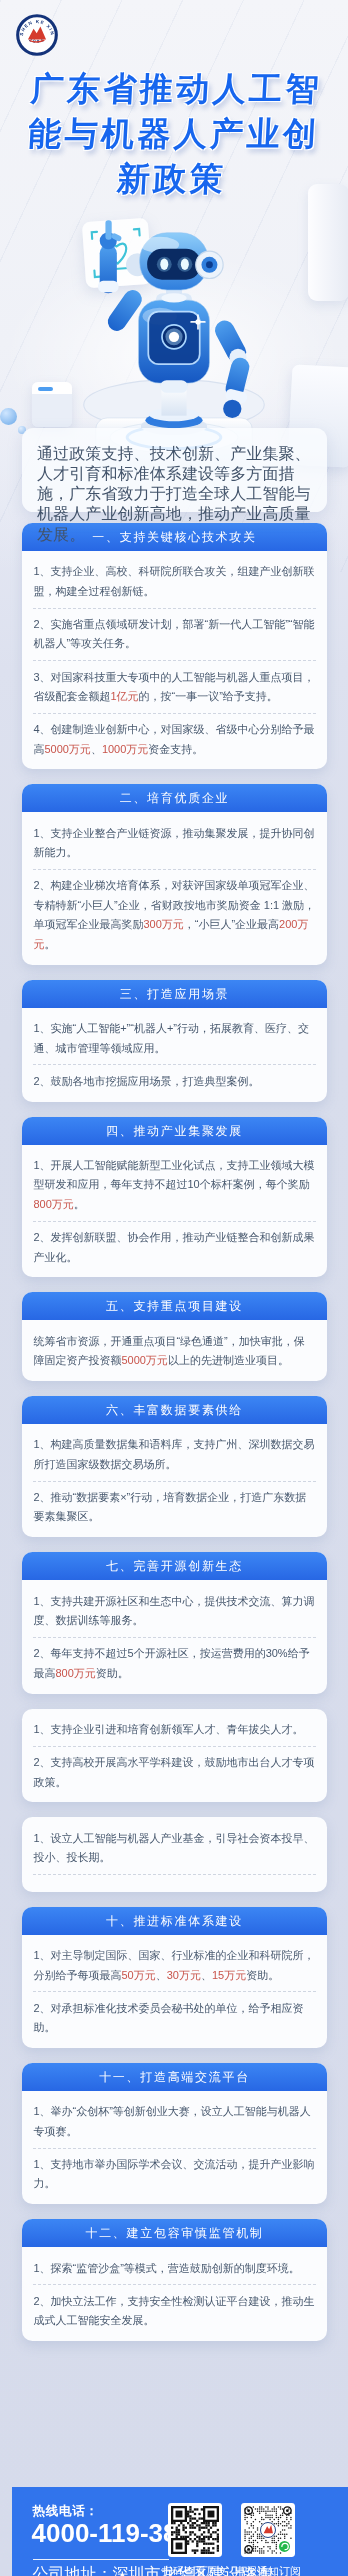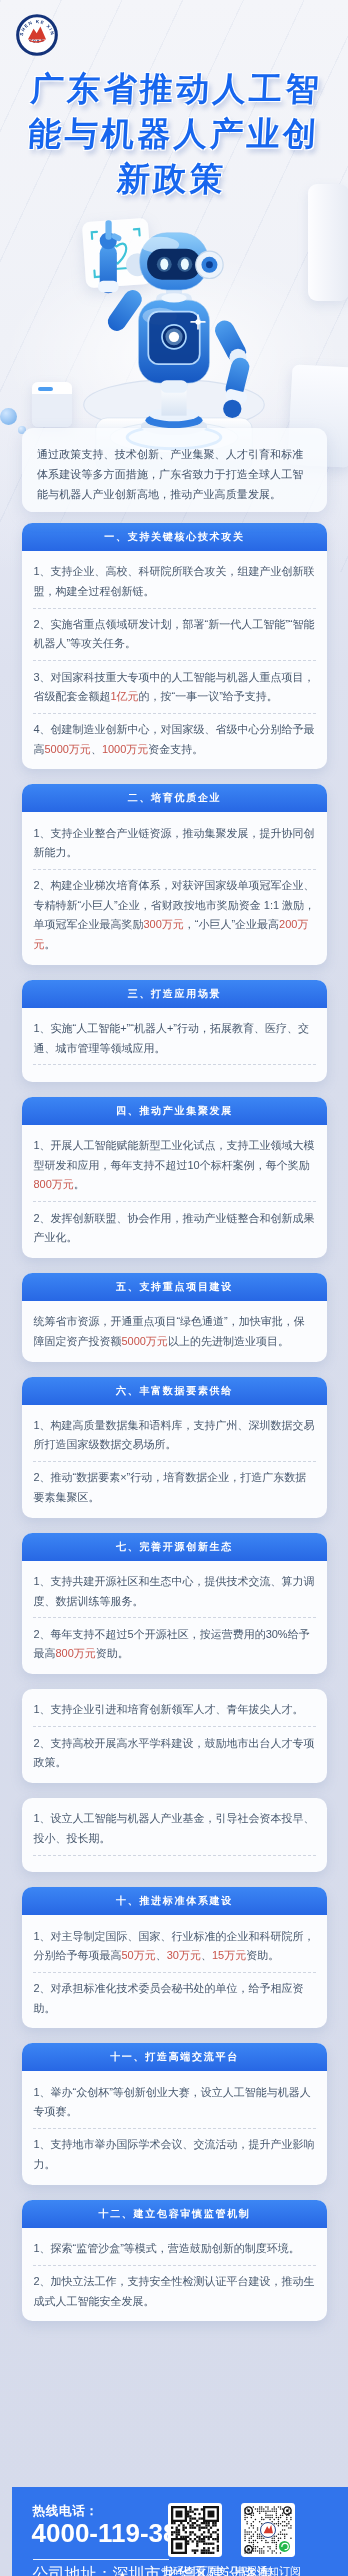--- a/index.html
+++ b/index.html
@@ -27,25 +27,25 @@
   .cube::after{content:"";position:absolute;left:5.7px;top:4.6px;width:15px;height:4.6px;border-radius:2.3px;background:#4d9df0;}
   .sphere1{position:absolute;left:0px;top:408px;width:17px;height:17px;border-radius:50%;
     background:radial-gradient(circle at 35% 30%,#cfe6ff,#6aa8e8);}
   .sphere2{position:absolute;left:18.3px;top:426px;width:8px;height:8px;border-radius:50%;
     background:radial-gradient(circle at 35% 30%,#e2f0ff,#87b9ef);}
   .robot{position:absolute;left:54px;top:213px;width:240px;height:275px;}
   
   .intro-card{position:absolute;left:22px;top:428px;width:305px;height:84px;border-radius:11.4px;
     background:rgba(250,252,255,.82);box-shadow:0 5.7px 15px rgba(130,150,190,.22);
     box-sizing:border-box;padding:15.5px 15px 0 15px;z-index:4;}
-  .intro-card p{margin:0;font-size:11px;line-height:20.3px;color:#42536a;letter-spacing:0.1px;}
+  .intro-card p{margin:0;font-size:16px;line-height:20.3px;color:#42536a;letter-spacing:0.1px;}
   
   #sections{position:absolute;left:22px;top:523px;width:305px;display:flex;flex-direction:column;gap:15px;z-index:3;}
   .card{border-radius:10.3px;overflow:hidden;box-shadow:0 4.6px 11.4px rgba(125,145,185,.22);background:#fbfcfe;}
-  .card-header{height:28px;line-height:28px;text-align:center;color:#fff;font-size:10px;font-weight:700;letter-spacing:1.7px;
+  .card-header{height:28px;line-height:28px;text-align:center;color:#fff;font-size:12px;font-weight:400;letter-spacing:1.7px;
     background:linear-gradient(180deg,#3c86f4,#2767e4);}
   .card-body{padding:11.4px 11.4px 10.3px 11.4px;}
   .item{margin:0;font-size:11px;line-height:19.5px;color:#46576d;}
   .hl{color:#c8534a;}
   .divider{border-top:1.1px dashed #d0d6e2;margin:6.3px 0;}
   
   .footer{position:absolute;left:12px;bottom:0;width:348px;height:89px;background:#3174ec;z-index:6;color:#fff;}
   .hotline-label{position:absolute;left:20.6px;top:16px;font-size:12.6px;font-weight:700;letter-spacing:0.6px;}
   .hotline-phone{position:absolute;left:19.5px;top:31px;font-size:26px;font-weight:700;}
   .footer-line{position:absolute;left:20.6px;top:72px;width:136px;height:1.1px;background:#eaf1ff;}
@@ -203,20 +203,21 @@
           <p class="item">1、支持企业整合产业链资源，推动集聚发展，提升协同创新能力。</p>
           <div class="divider"></div>
           <p class="item">2、构建企业梯次培育体系，对获评国家级单项冠军企业、专精特新“小巨人”企业，省财政按地市奖励资金 1:1 激励，单项冠军企业最高奖励<span class="hl">300万元</span>，“小巨人”企业最高<span class="hl">200万元</span>。</p>
         </div>
       </section>
       <section class="card">
         <div class="card-header">三、打造应用场景</div>
         <div class="card-body">
           <p class="item">1、实施“人工智能+”“机器人+”行动，拓展教育、医疗、交通、城市管理等领域应用。</p>
           <div class="divider"></div>
+          <p class="item">2、鼓励各地市挖掘应用场景，打造典型案例。</p>
         </div>
       </section>
       <section class="card">
         <div class="card-header">四、推动产业集聚发展</div>
         <div class="card-body">
           <p class="item">1、开展人工智能赋能新型工业化试点，支持工业领域大模型研发和应用，每年支持不超过10个标杆案例，每个奖励<span class="hl">800万元</span>。</p>
           <div class="divider"></div>
           <p class="item">2、发挥创新联盟、协会作用，推动产业链整合和创新成果产业化。</p>
         </div>
       </section>

